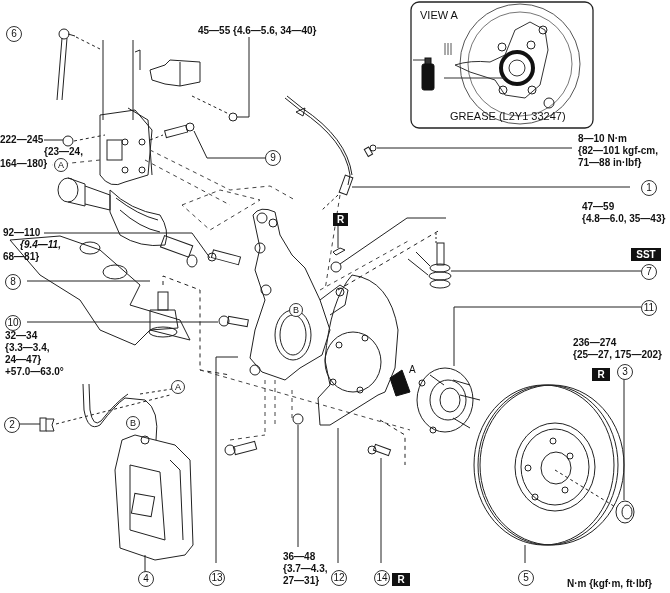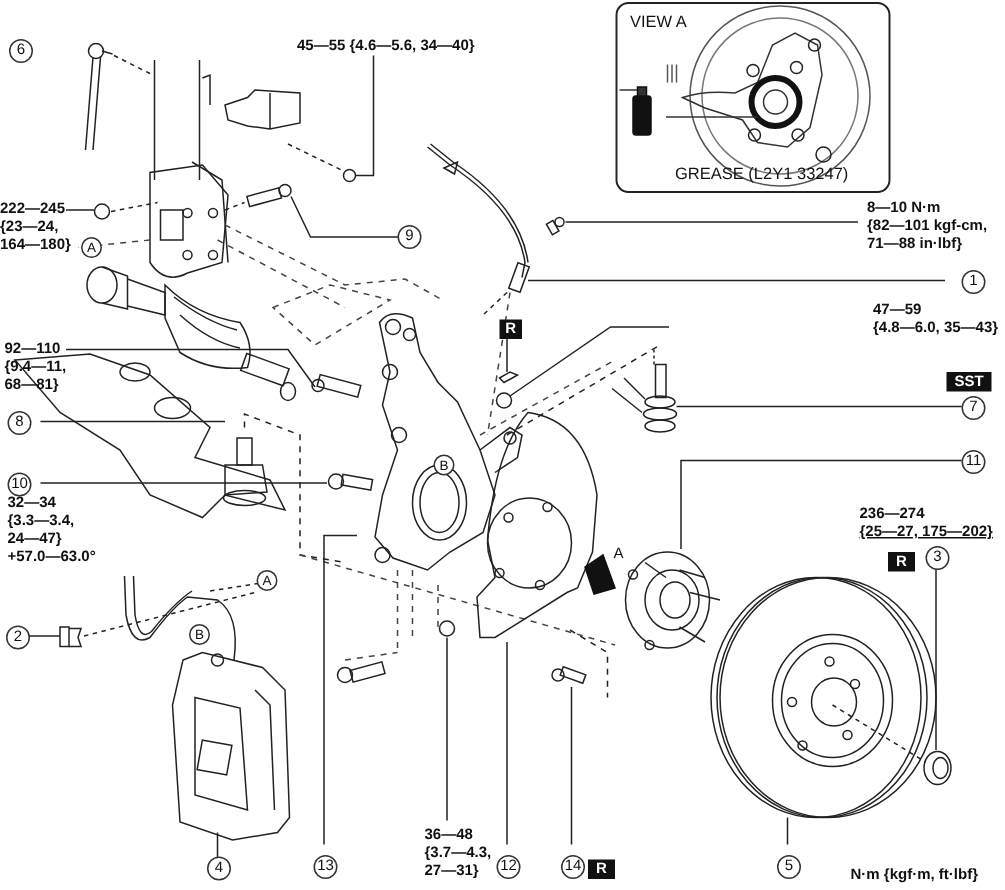--- a/index.html
+++ b/index.html
@@ -275,41 +275,41 @@
       <line x1="145" y1="555" x2="145" y2="572"></line>
     </g>
   </svg>
 
   <div class="viewbox-title" style="left:420px;top:9px;">VIEW A</div>
   <div class="viewbox-title" style="left:450px;top:110px;">GREASE (L2Y1 33247)</div>
 
   <div class="lbl" style="left:198px;top:25px;">45—55 {4.6—5.6, 34—40}</div>
 
   <div class="lbl" style="left:0px;top:134px;">222—245</div>
-  <div class="lbl" style="left:0px;top:146px;">{23—24,</div>
+  <div class="lbl" style="left:0px;top:146px;padding-left:44px;">{23—24,</div>
   <div class="lbl" style="left:0px;top:158px;">164—180}</div>
 
   <div class="lbl" style="left:578px;top:133px;">8—10 N·m</div>
   <div class="lbl" style="left:578px;top:145px;">{82—101 kgf-cm,</div>
   <div class="lbl" style="left:578px;top:157px;">71—88 in·lbf}</div>
 
   <div class="lbl" style="left:582px;top:201px;">47—59</div>
   <div class="lbl" style="left:582px;top:213px;">{4.8—6.0, 35—43}</div>
 
   <div class="lbl" style="left:3px;top:227px;text-align:right;">92—110</div>
-  <div class="lbl" style="left:3px;top:239px;">{9.4—11,</div>
+  <div class="lbl" style="left:20px;top:239px;font-style:italic;">{9.4—11,</div>
   <div class="lbl" style="left:3px;top:251px;">68—81}</div>
 
   <div class="lbl" style="left:5px;top:330px;text-align:right;">32—34</div>
   <div class="lbl" style="left:5px;top:342px;">{3.3—3.4,</div>
   <div class="lbl" style="left:5px;top:354px;">24—47}</div>
   <div class="lbl" style="left:5px;top:366px;">+57.0—63.0°</div>
 
   <div class="lbl" style="left:573px;top:337px;">236—274</div>
-  <div class="lbl" style="left:573px;top:349px;text-decoration:underline;">{25—27, 175—202}</div>
+  <div class="lbl" style="left:573px;top:349px;">{25—27, 175—202}</div>
 
   <div class="lbl" style="left:283px;top:551px;">36—48</div>
   <div class="lbl" style="left:283px;top:563px;">{3.7—4.3,</div>
   <div class="lbl" style="left:283px;top:575px;">27—31}</div>
 
   <div class="lbl" style="left:567px;top:578px;">N·m {kgf·m, ft·lbf}</div>
 
   <div class="badge" style="left:333px;top:213px;width:9px;">R</div>
   <div class="badge" style="left:631px;top:248px;width:24px;">SST</div>
   <div class="badge" style="left:592px;top:368px;width:12px;">R</div>

